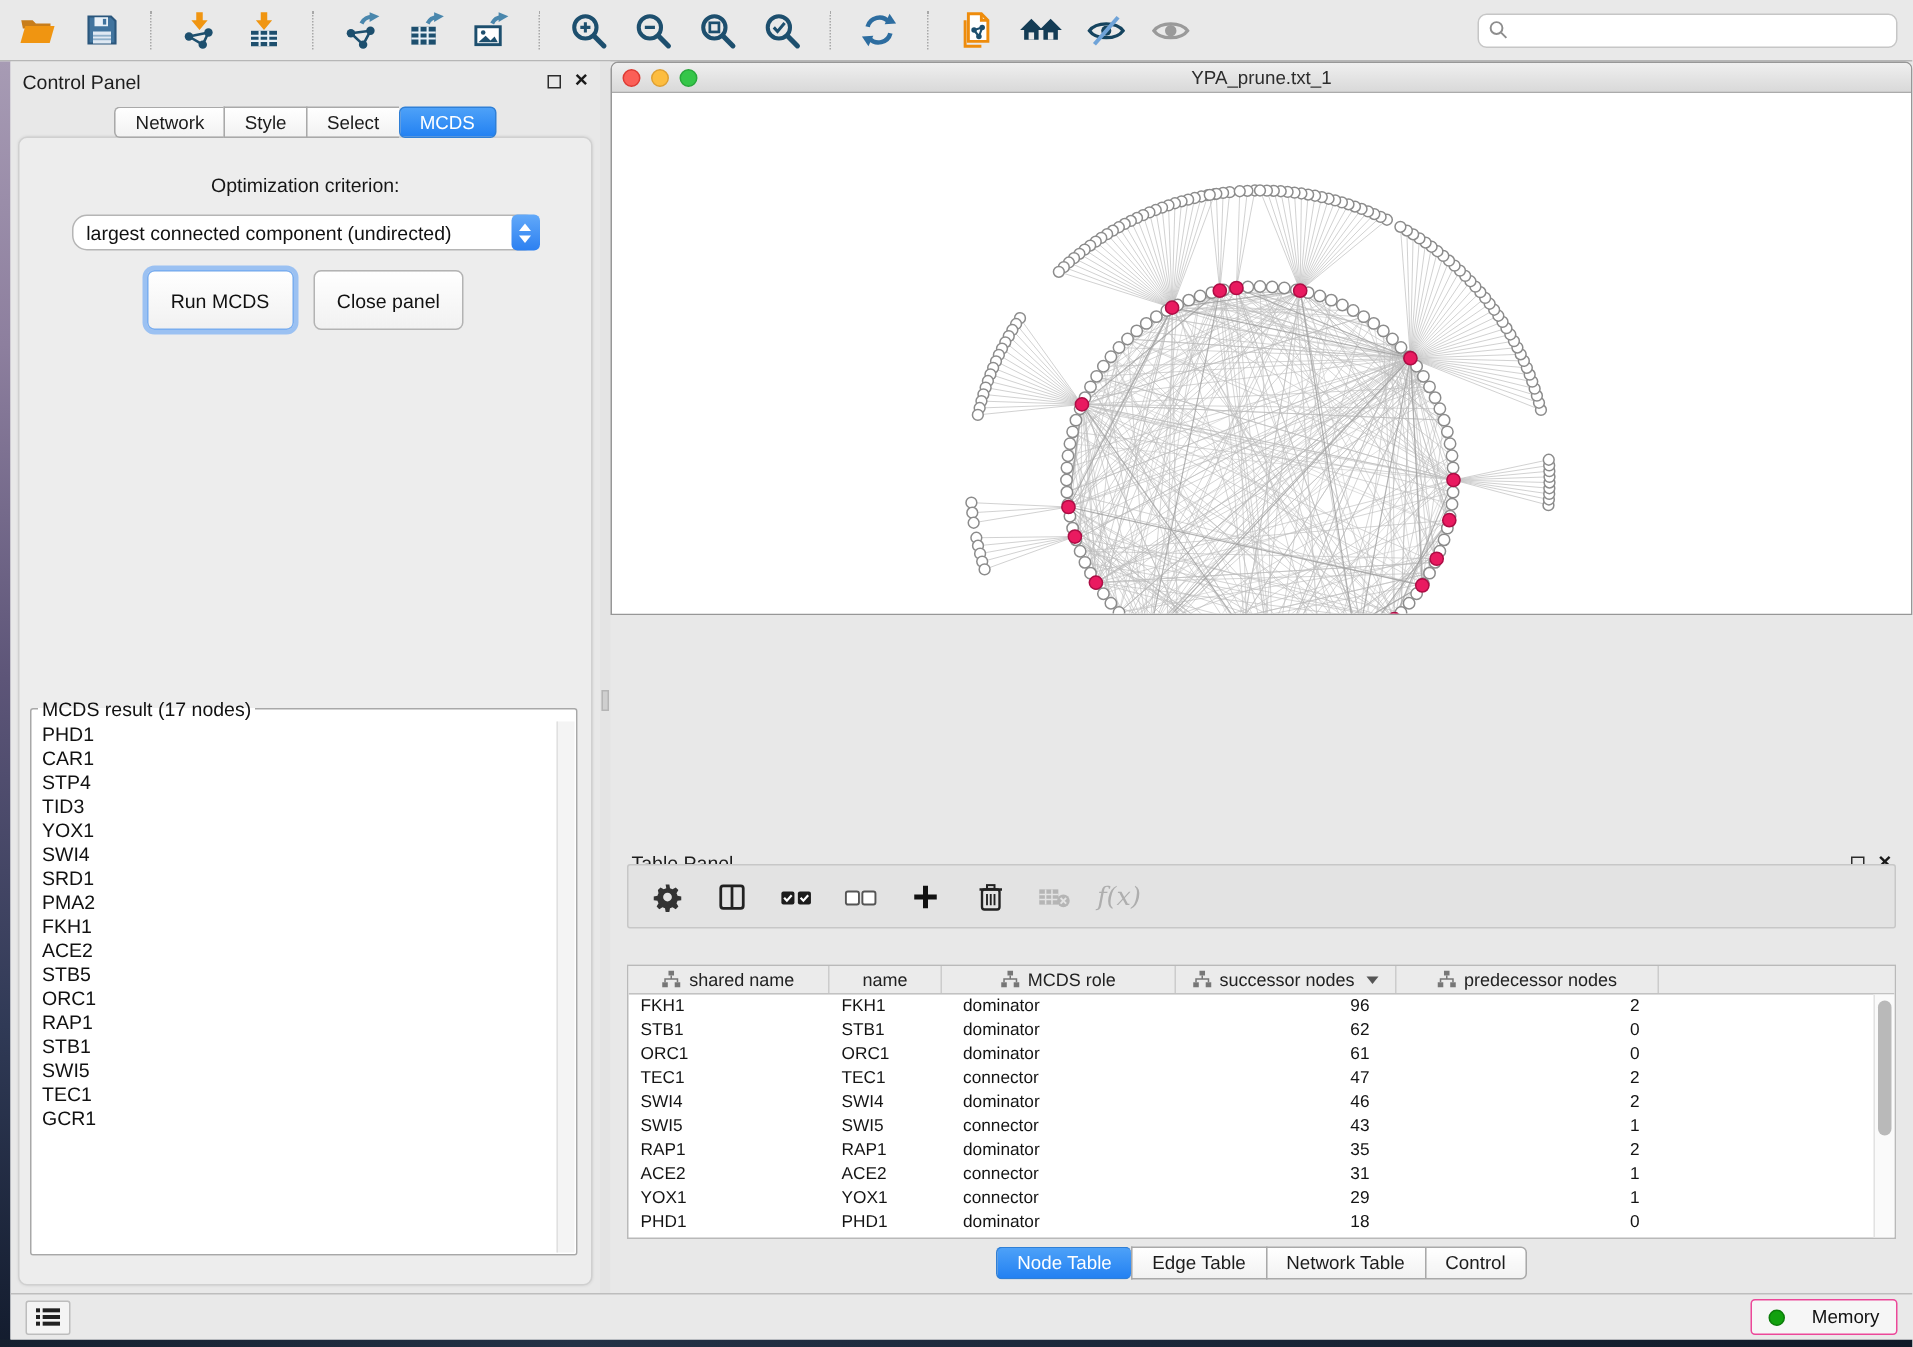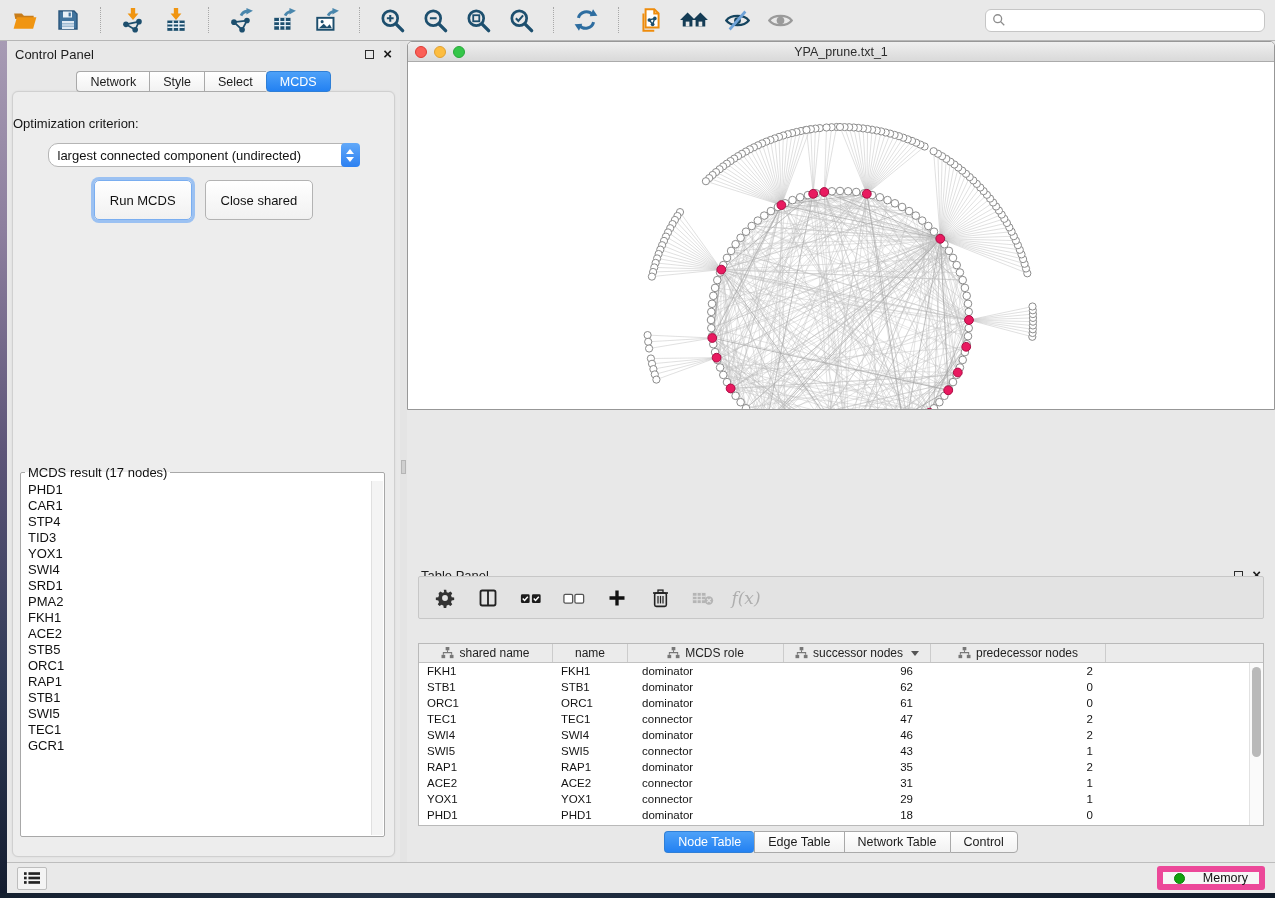--- a/index.html
+++ b/index.html
@@ -32,21 +32,21 @@
 
   .cp-tabs { position:absolute; left:0; top:30px; width:100%; display:flex; justify-content:center; z-index:3; }
   .tab { height:21px; padding:0 13px; display:flex; align-items:center; font-size:12.5px; color:#1c1c1c;
     background:linear-gradient(#ffffff,#f2f2f2); border:1px solid #a9a9a9; border-right:none; }
   .tab:first-child { border-radius:4px 0 0 4px; }
   .tab:last-child { border-right:1px solid #a9a9a9; border-radius:0 4px 4px 0; }
   .tab.active { background:linear-gradient(#4da1f8,#2381f2); color:#fff; border-color:#2f7fd6; border-radius:4px; }
 
   .cp-panel { position:absolute; left:5px; top:50px; width:383px; height:766px;
     background:#ededed; border:1px solid #d0d0d0; border-radius:6px; box-shadow:0 0 2px rgba(0,0,0,.08); }
-  .opt-label { margin-top:24px; font-size:13px; color:#161616; }
+  .opt-label { margin-top:24px; text-align:center; font-size:13px; color:#161616; }
   .select { width:312px; height:24px; margin:12px auto 0; background:#fff; border:1px solid #b5b5b5;
     border-radius:10px; display:flex; align-items:center; position:relative; }
   .select .val { flex:1; font-size:13px; color:#111; padding-left:9px; white-space:nowrap; }
   .stepper { width:19px; height:24px; margin:-1px; border-radius:4px;
     background:linear-gradient(#62a9f9,#2c80f1); display:flex; flex-direction:column;
     align-items:center; justify-content:center; gap:3px; }
   .tri-up { width:0; height:0; border-left:4px solid transparent; border-right:4px solid transparent; border-bottom:5px solid #fff; }
   .tri-dn { width:0; height:0; border-left:4px solid transparent; border-right:4px solid transparent; border-top:5px solid #fff; }
   .btn-row { margin-top:13px; display:flex; justify-content:center; gap:13px; }
   .btn { height:40px; padding:0 15px; font:13px "Liberation Sans",sans-serif; color:#111;
@@ -104,21 +104,21 @@
   .tthumb { position:absolute; left:2px; top:4px; width:9px; height:90px; background:#b9b9b9; border-radius:5px; }
 
   .tp-tabs { position:absolute; left:0; top:269px; width:100%; display:flex; justify-content:center; }
   .tp-tabs .tab { height:22px; }
 
   
   .status-bar { left:7px; top:862px; width:1268px; height:31px; background:#e9e9e9;
     border-top:1px solid #bdbdbd; display:flex; align-items:center; padding:0 10px; }
   .sb-btn { width:30px; height:23px; background:#f4f4f4; border:1px solid #bdbdbd; border-radius:2px;
     display:flex; align-items:center; justify-content:center; }
-  .mem-btn { margin-left:auto; height:24px; background:#f6f6f6; border:6px solid #ec4899; border-radius:3px;
+  .mem-btn { margin-left:auto; height:24px; background:#f6f6f6; border:1px solid #ec4899; border-radius:3px;
     display:flex; align-items:center; gap:18px; padding:0 11px; font-size:12.5px; color:#111; }
   .mem-dot { width:11px; height:11px; border-radius:50%; background:#12a10e; border:1px solid #0c7d0a; }
 </style>
 </head>
 <body>
 
 <div class="abs toolbar">
   <div class="tb-btn">
     <svg width="26" height="26" viewBox="0 0 24 24">
       <path d="M2 6 h7 l2 2 h9 v3 H3 z" fill="#c87d1a"></path>
@@ -281,21 +281,21 @@
     <div class="opt-label">Optimization criterion:</div>
     <div class="select">
       <span class="val">largest connected component (undirected)</span>
       <span class="stepper">
         <span class="tri-up"></span>
           <span class="tri-dn"></span>
       </span>
     </div>
     <div class="btn-row">
       <button class="btn focused">Run MCDS</button>
-      <button class="btn">Close shared</button>
+      <button class="btn">Close panel</button>
     </div>
     <fieldset class="result-group">
       <legend>MCDS result (17 nodes)</legend>
       <div class="result-list">
 
           <div class="result-item">PHD1</div>
 
           <div class="result-item">CAR1</div>
 
           <div class="result-item">STP4</div>

